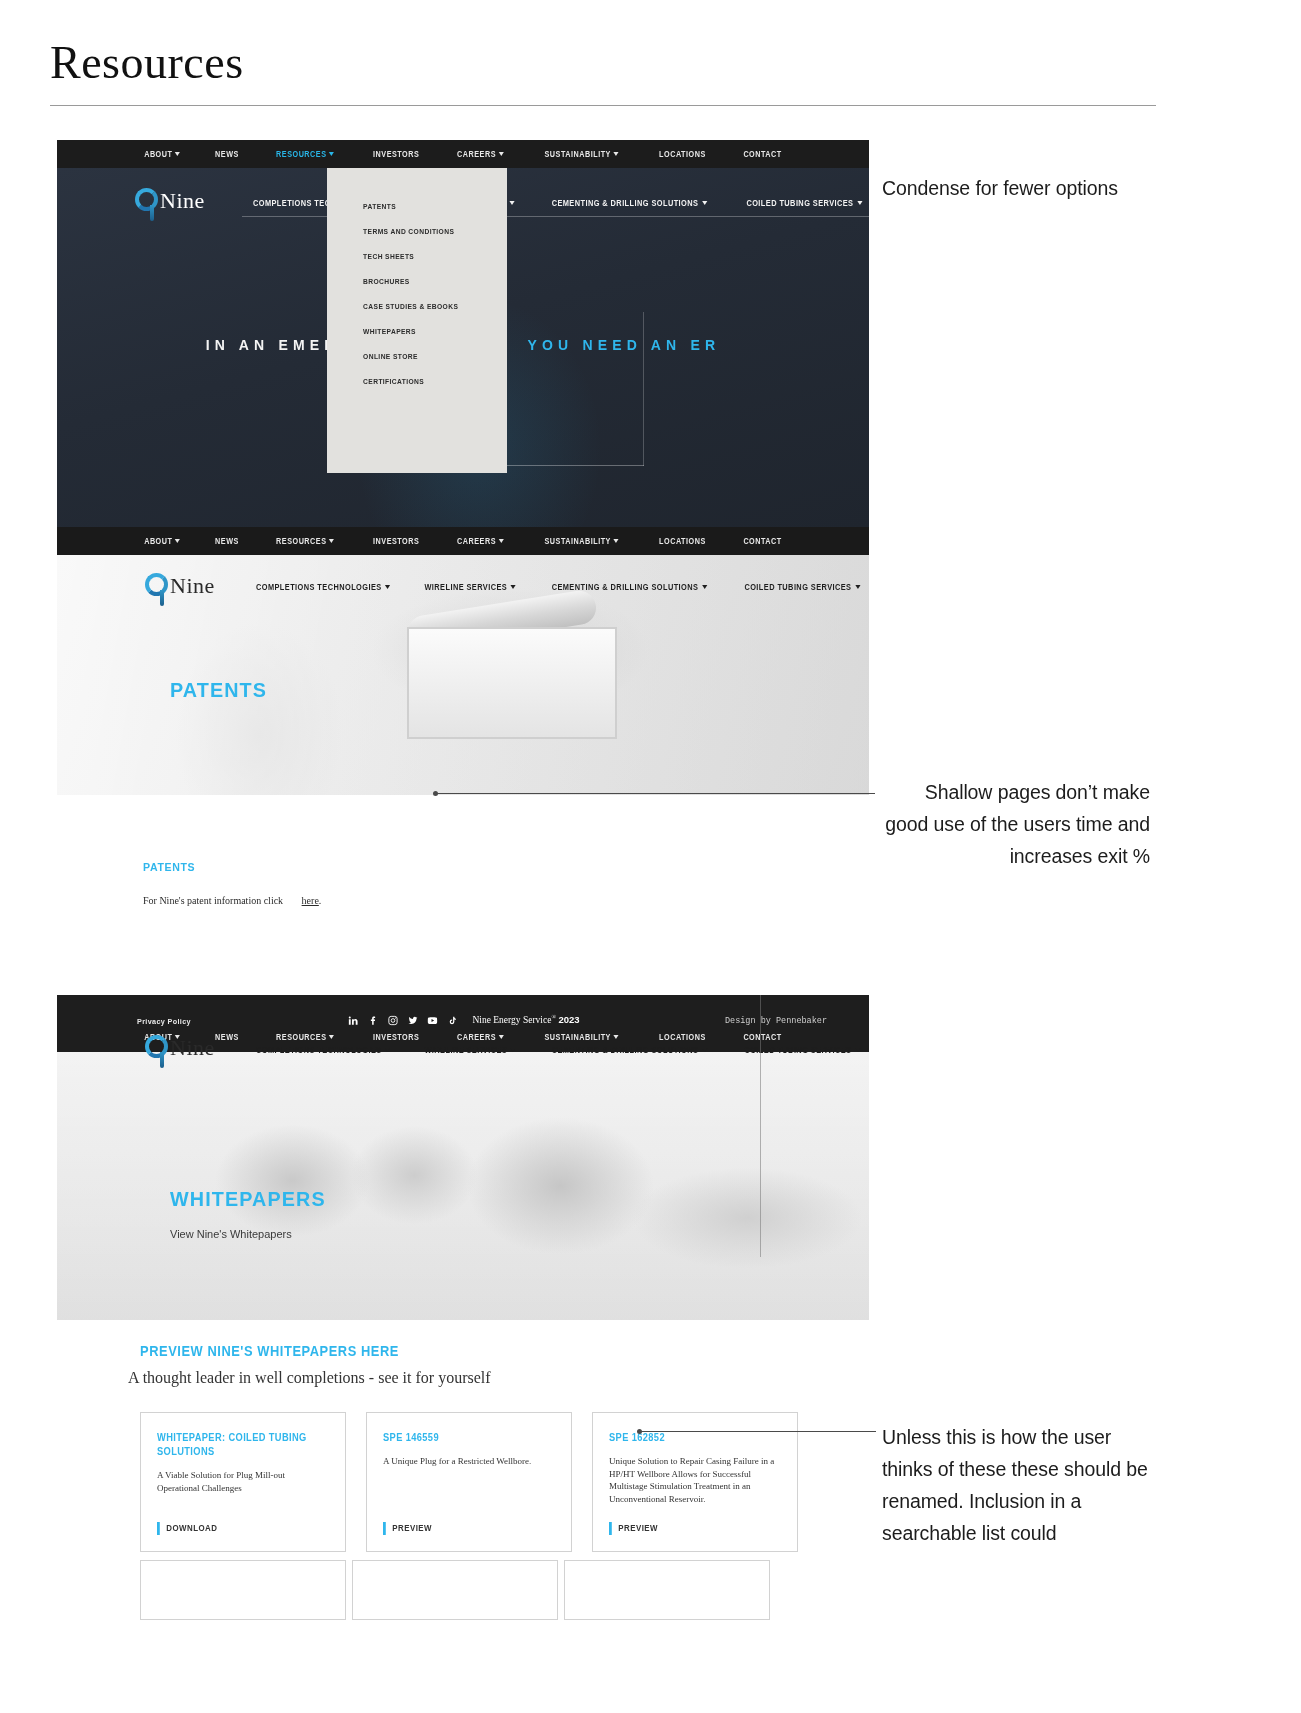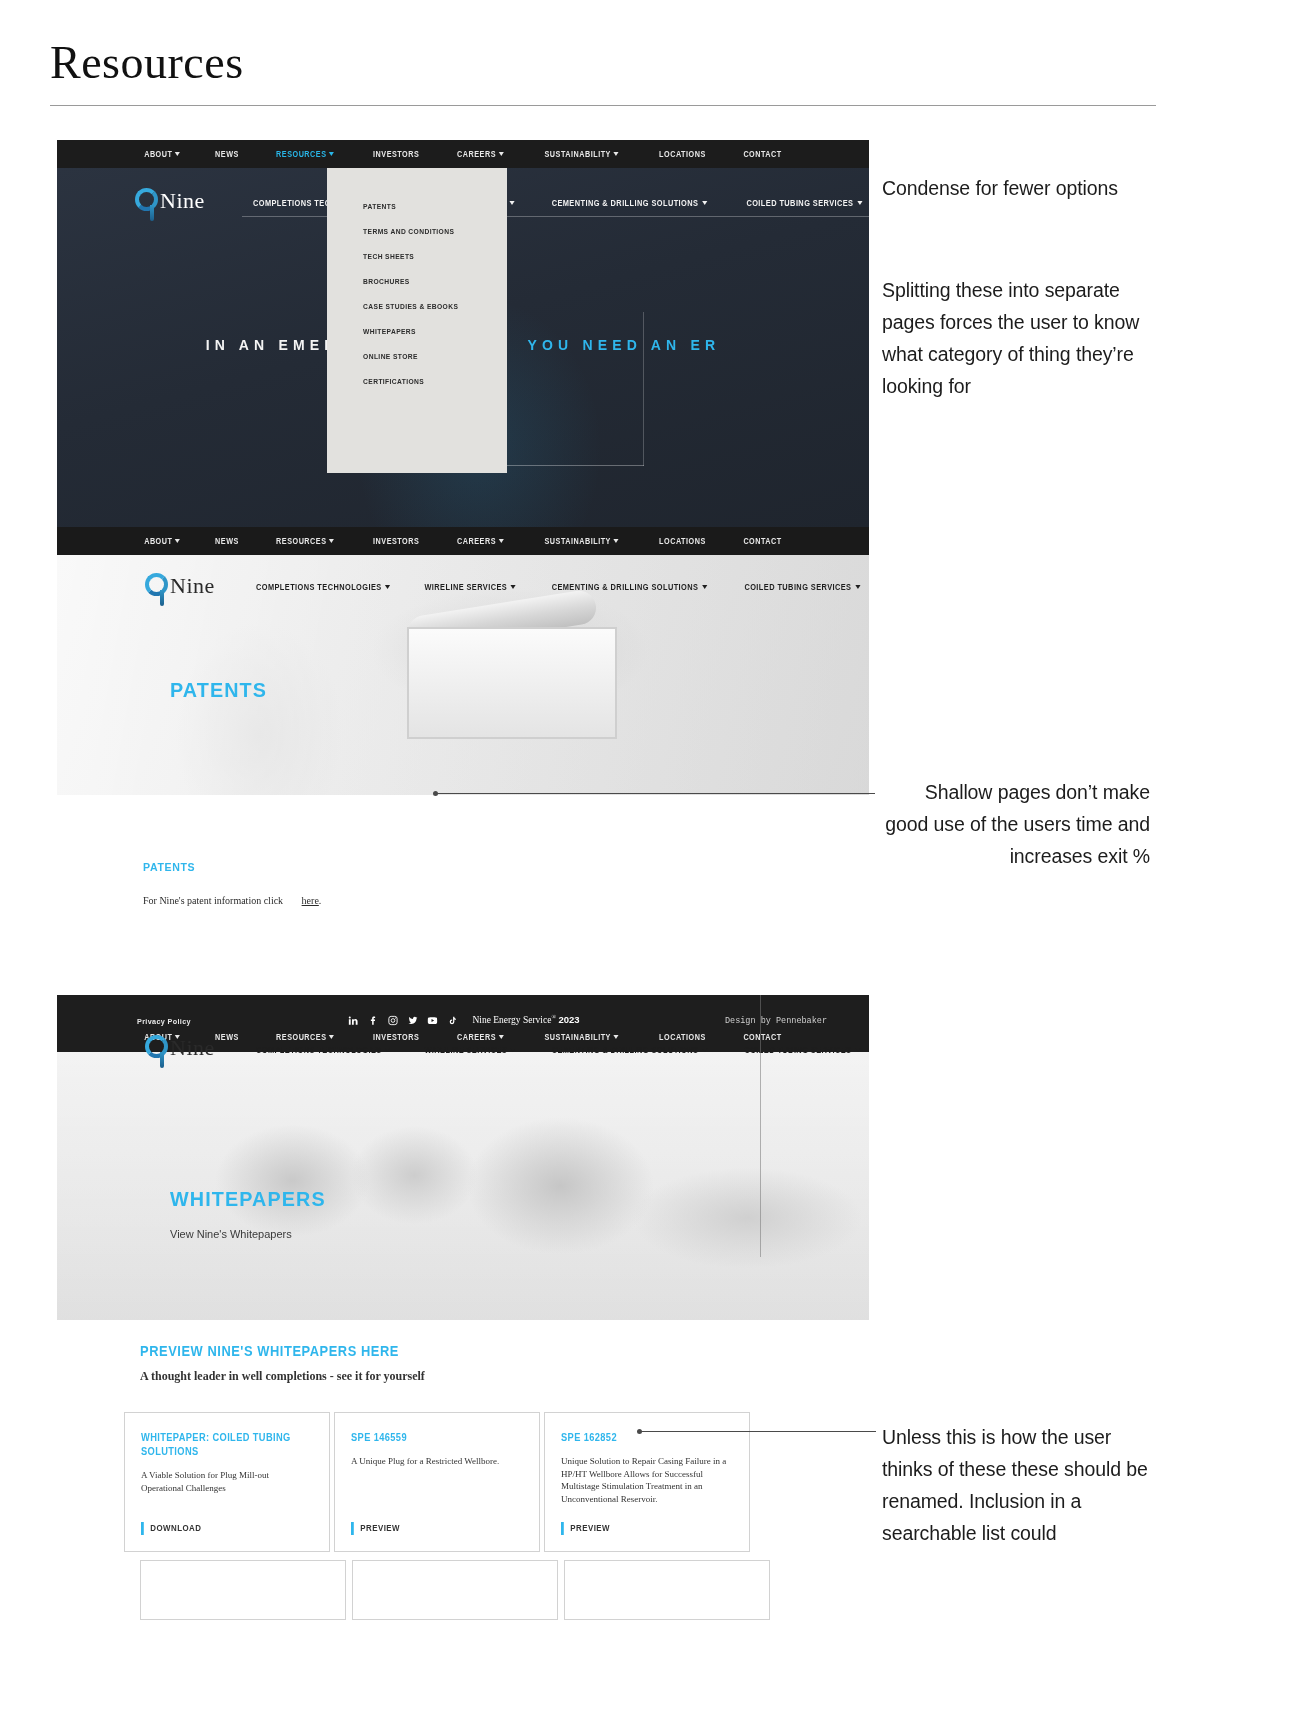--- a/index.html
+++ b/index.html
@@ -301,26 +301,26 @@
     background: rgba(120,120,120,0.55); z-index: 4;
   }
 
   
   .prev-title {
     position:absolute; left: 140px; top: 1343px;
     color:#2fb6ec; font-size: 14px; font-weight: 700; letter-spacing: 0.6px;
     transform: scaleX(0.92); transform-origin:left center;
   }
   .prev-sub {
-    position:absolute; left: 140px; top: 1369px;
-    font-family:"Liberation Serif", serif; color:#333; font-size: 12px; font-weight: bold;
+    position:absolute; left: 128px; top: 1369px;
+    font-family:"Liberation Serif", serif; color:#333; font-size: 16px;
   }
   .cards {
-    position:absolute; left: 124px; top: 1412px;
-    display:flex; gap: 4px;
+    position:absolute; left: 140px; top: 1412px;
+    display:flex; gap: 20px;
   }
   .card {
     width: 206px; height: 140px;
     border: 1px solid #d2d2d2;
     background:#fff;
     padding: 18px 16px 0 16px;
     position: relative;
   }
   .card-title {
     color:#2fb6ec; font-size: 10px; font-weight: 700; letter-spacing:0.4px;
@@ -621,21 +621,20 @@
     </div>
   </div>
 
   <div class="cards-row2">
     <div class="card-stub"></div>
     <div class="card-stub"></div>
     <div class="card-stub"></div>
   </div>
 
   <div class="anno anno-1">Condense for fewer options</div>
-  <div class="anno anno-2">Splitting these into separate pages forces the user to know what category of thing they’re looking for</div>
   <div class="anno anno-3">Shallow pages don’t make good use of the users time and increases exit %</div>
   <div class="anno anno-4">Unless this is how the user thinks of these these should be renamed. Inclusion in a searchable list could</div>
 
   <div class="leader lead3"></div>
   <div class="leader-dot lead3-dot"></div>
   <div class="leader lead4"></div>
   <div class="leader-dot lead4-dot"></div>
 
 </div>
 

